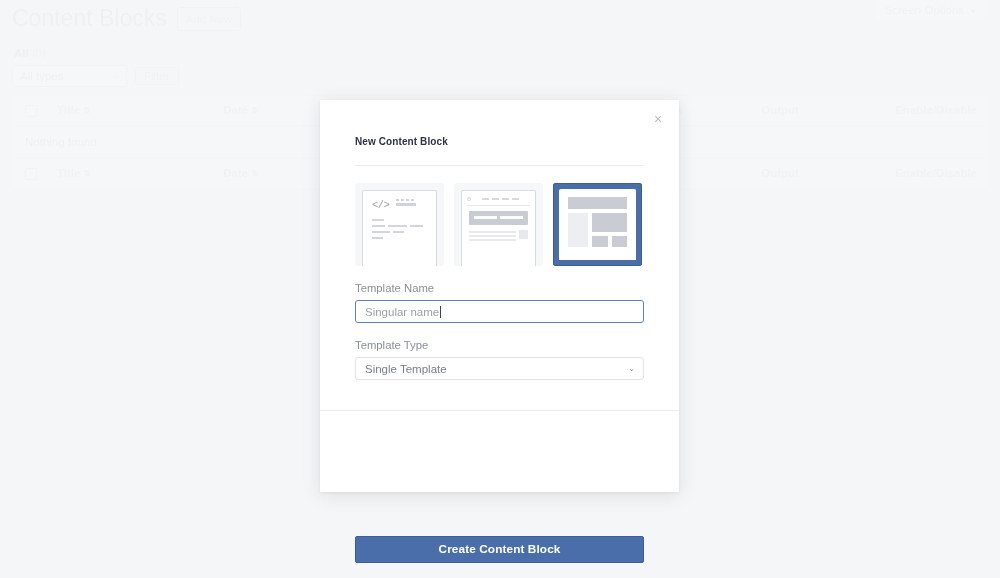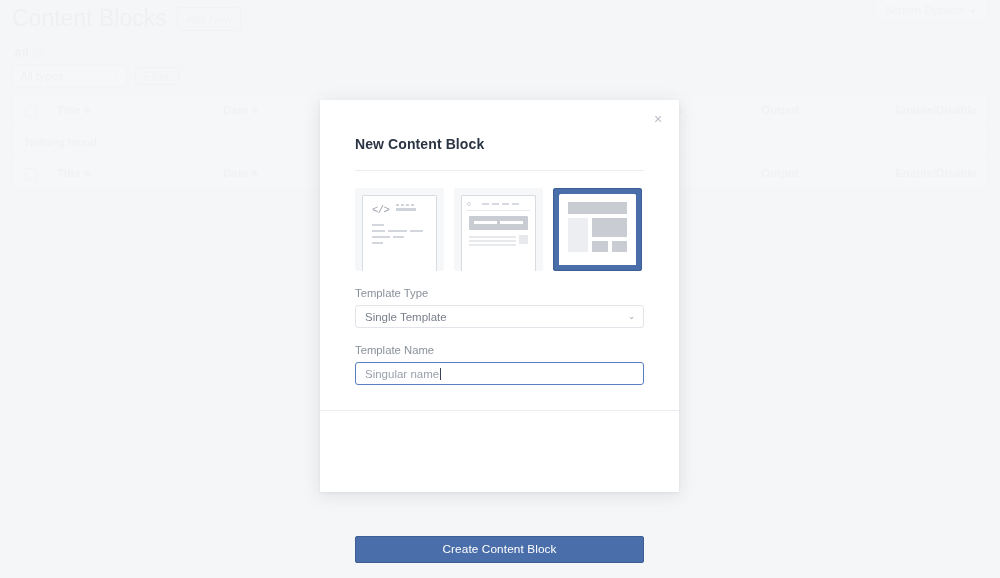--- a/index.html
+++ b/index.html
@@ -103,21 +103,21 @@
     position: absolute; top: 11px; right: 13px;
     width: 16px; height: 16px;
     display: flex; align-items: center; justify-content: center;
     font-size: 14px; color: #b9bcc4; cursor: pointer;
     line-height: 1;
   }
 
   .modal-body { padding: 36px 35px 0 35px; }
 
   .modal-title {
-    font-size: 14px; font-weight: 700; color: #2b3443;
+    font-size: 10px; font-weight: 700; color: #2b3443;
     margin: 0 0 11px 0; letter-spacing: 0.1px;
   }
   .modal-desc {
     font-size: 11.8px; color: #79808d; line-height: 1.62;
     margin: 0; max-width: 268px;
   }
 
   .divider { height: 1px; background: #ececf0; margin: 18px 0 0 0; }
 
   
@@ -213,21 +213,21 @@
 
   
   .modal-foot-divider {
     position: absolute; left: 0; right: 0; top: 310px;
     height: 1px; background: #ececf0;
   }
   .submit-wrap { position: absolute; left: 35px; right: 35px; top: 436px; }
   .submit-btn {
     display: block; width: 100%; height: 27px;
     background: #4a6ea9; border: 1px solid #3c5e94; border-radius: 2px;
-    color: #fff; font-size: 11.8px; font-weight: 400;
+    color: #fff; font-size: 11.8px; font-weight: 700;
     line-height: 25px; text-align: center; cursor: pointer;
     letter-spacing: 0.1px;
   }
 </style>
 </head>
 <body>
 
 <div id="root">
 
   <div class="admin-page">
@@ -381,34 +381,34 @@
                     <i></i>
                   </span>
               </span>
             </div>
           </div>
         </div>
 
       </div>
 
       <div class="field">
+        <label class="field-label">Template Name</label>
+        <div class="text-input">
+          <span>Singular name</span>
+            <span class="caretbar"></span>
+        </div>
+      </div>
+
+      <div class="field">
         <label class="field-label">Template Type</label>
         <div class="select-box">
           <span>Single Template</span>
           <span class="chev">⌄</span>
         </div>
       </div>
-
-      <div class="field">
-        <label class="field-label">Template Name</label>
-        <div class="text-input">
-          <span>Singular name</span>
-            <span class="caretbar"></span>
-        </div>
-      </div>
     </div>
 
     <div class="modal-foot-divider"></div>
 
     <div class="submit-wrap">
       <span class="submit-btn">Create Content Block</span>
     </div>
 
   </div>
 

